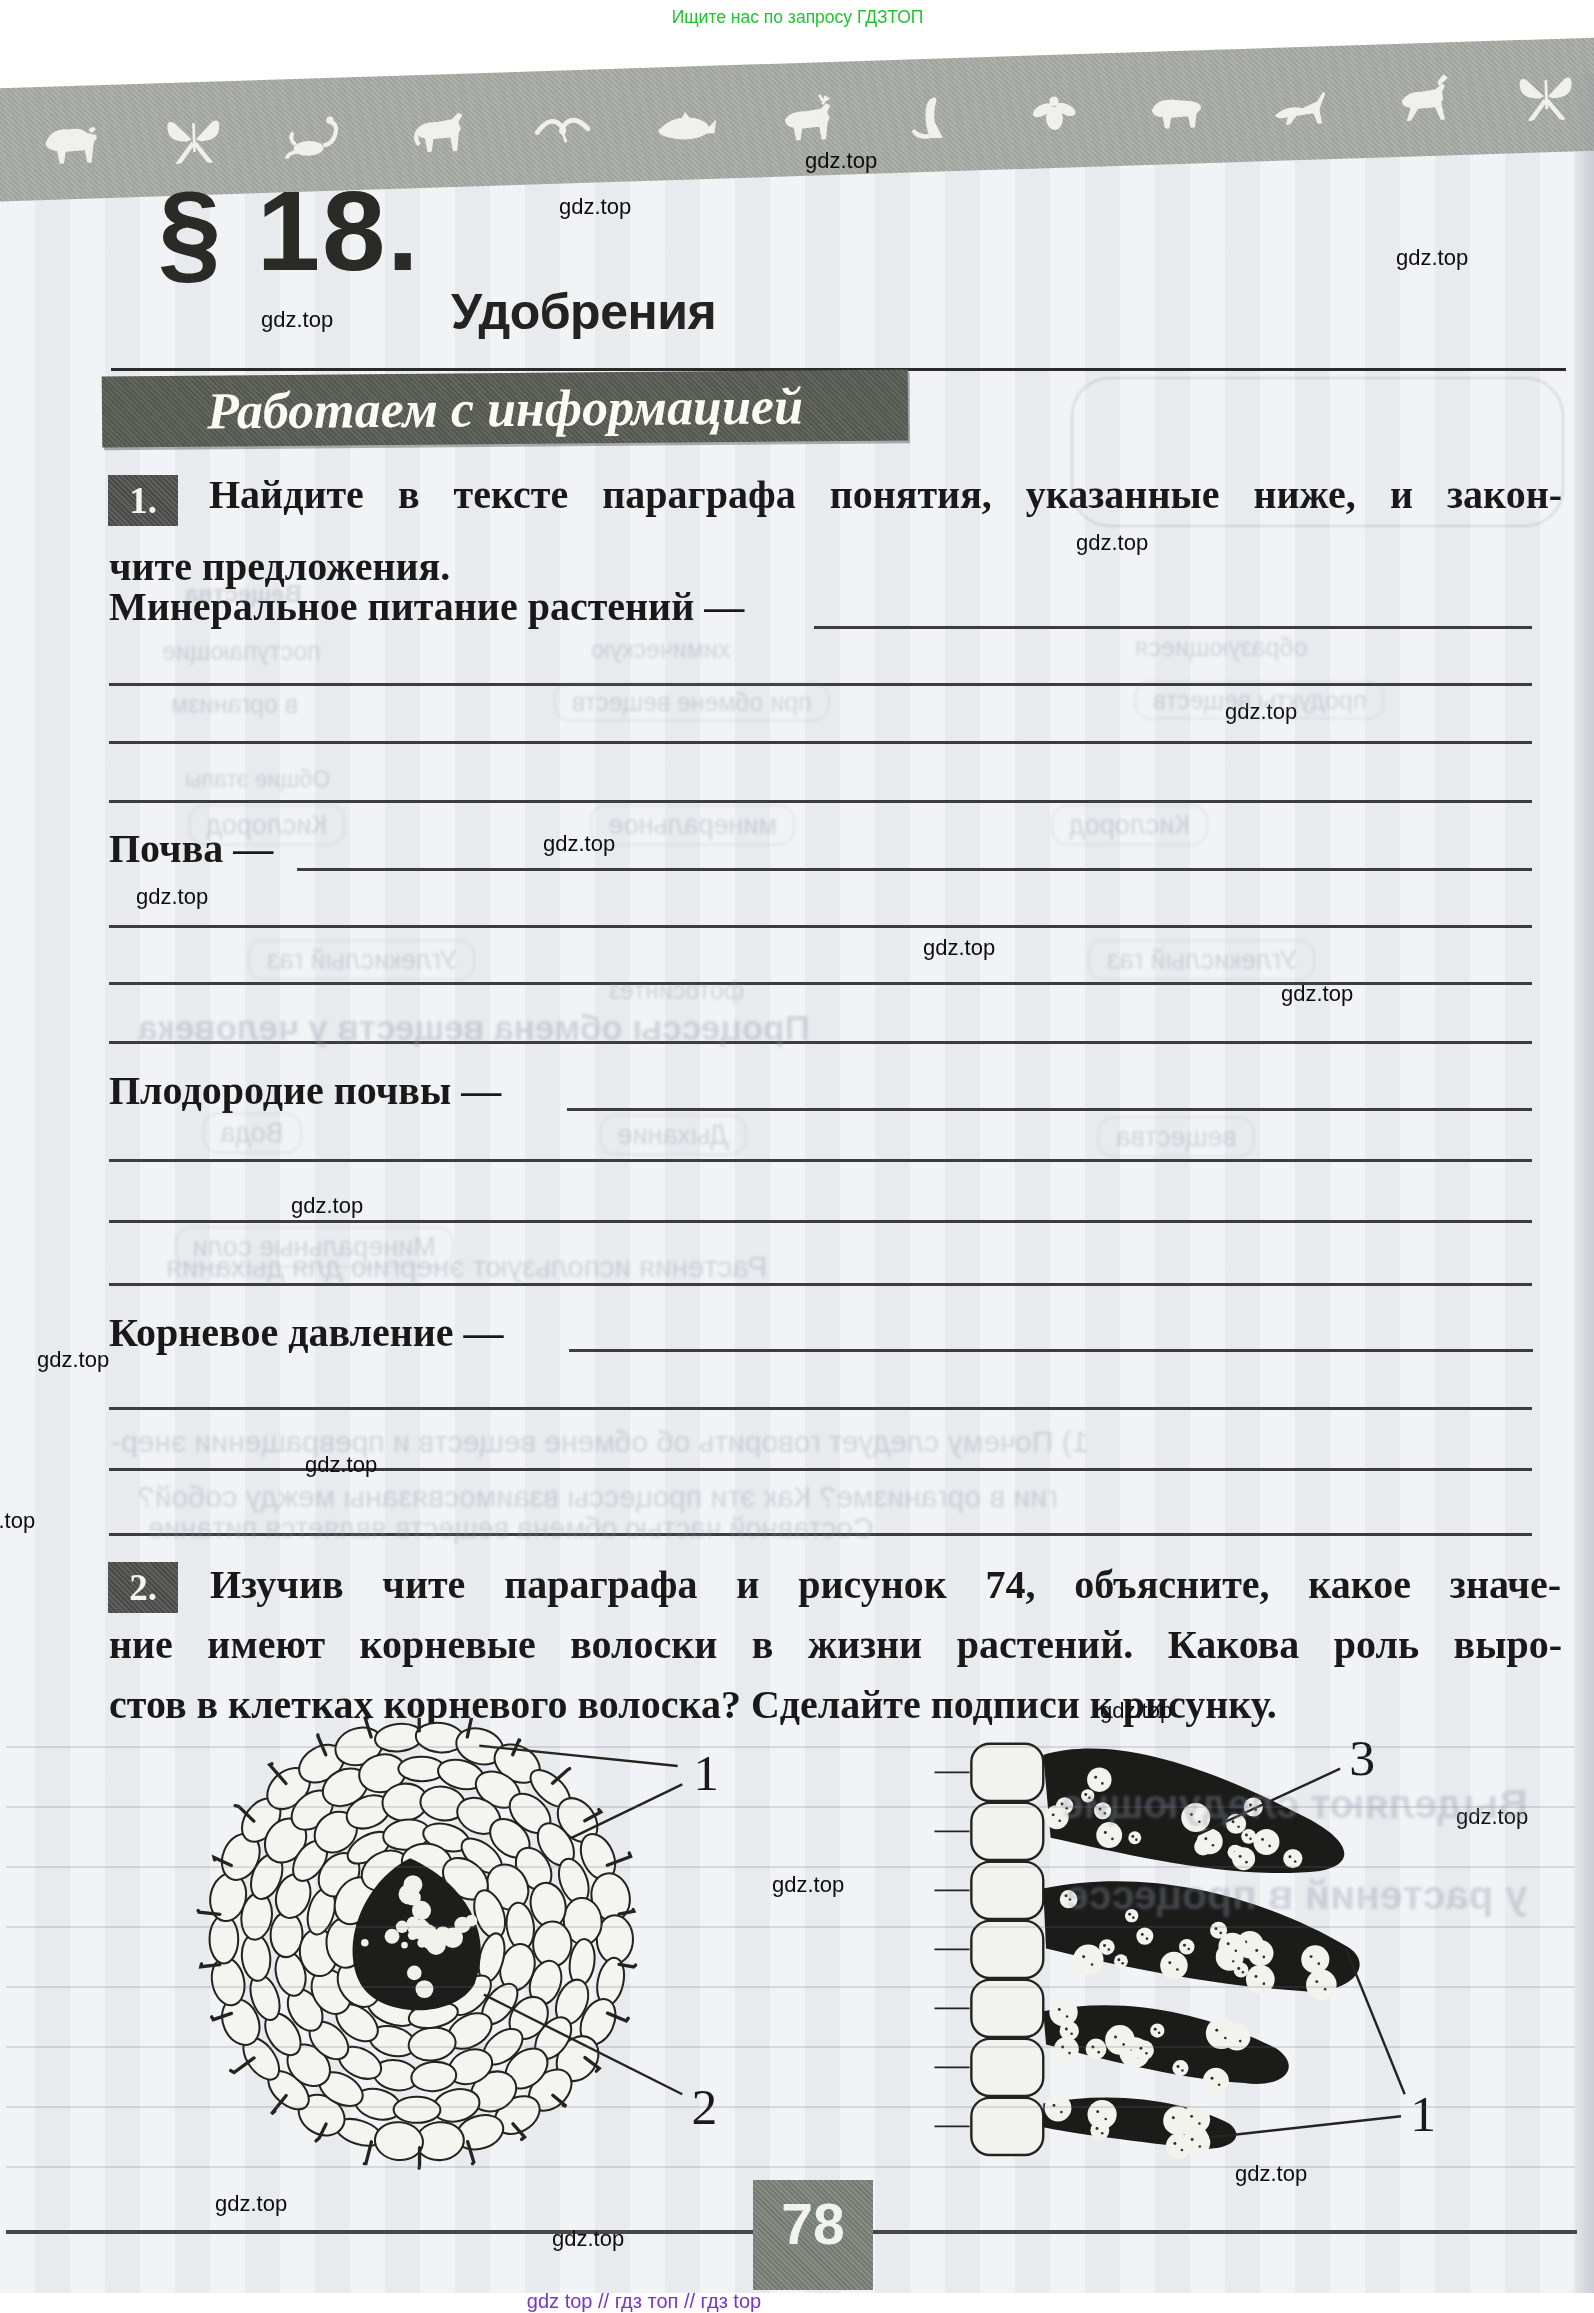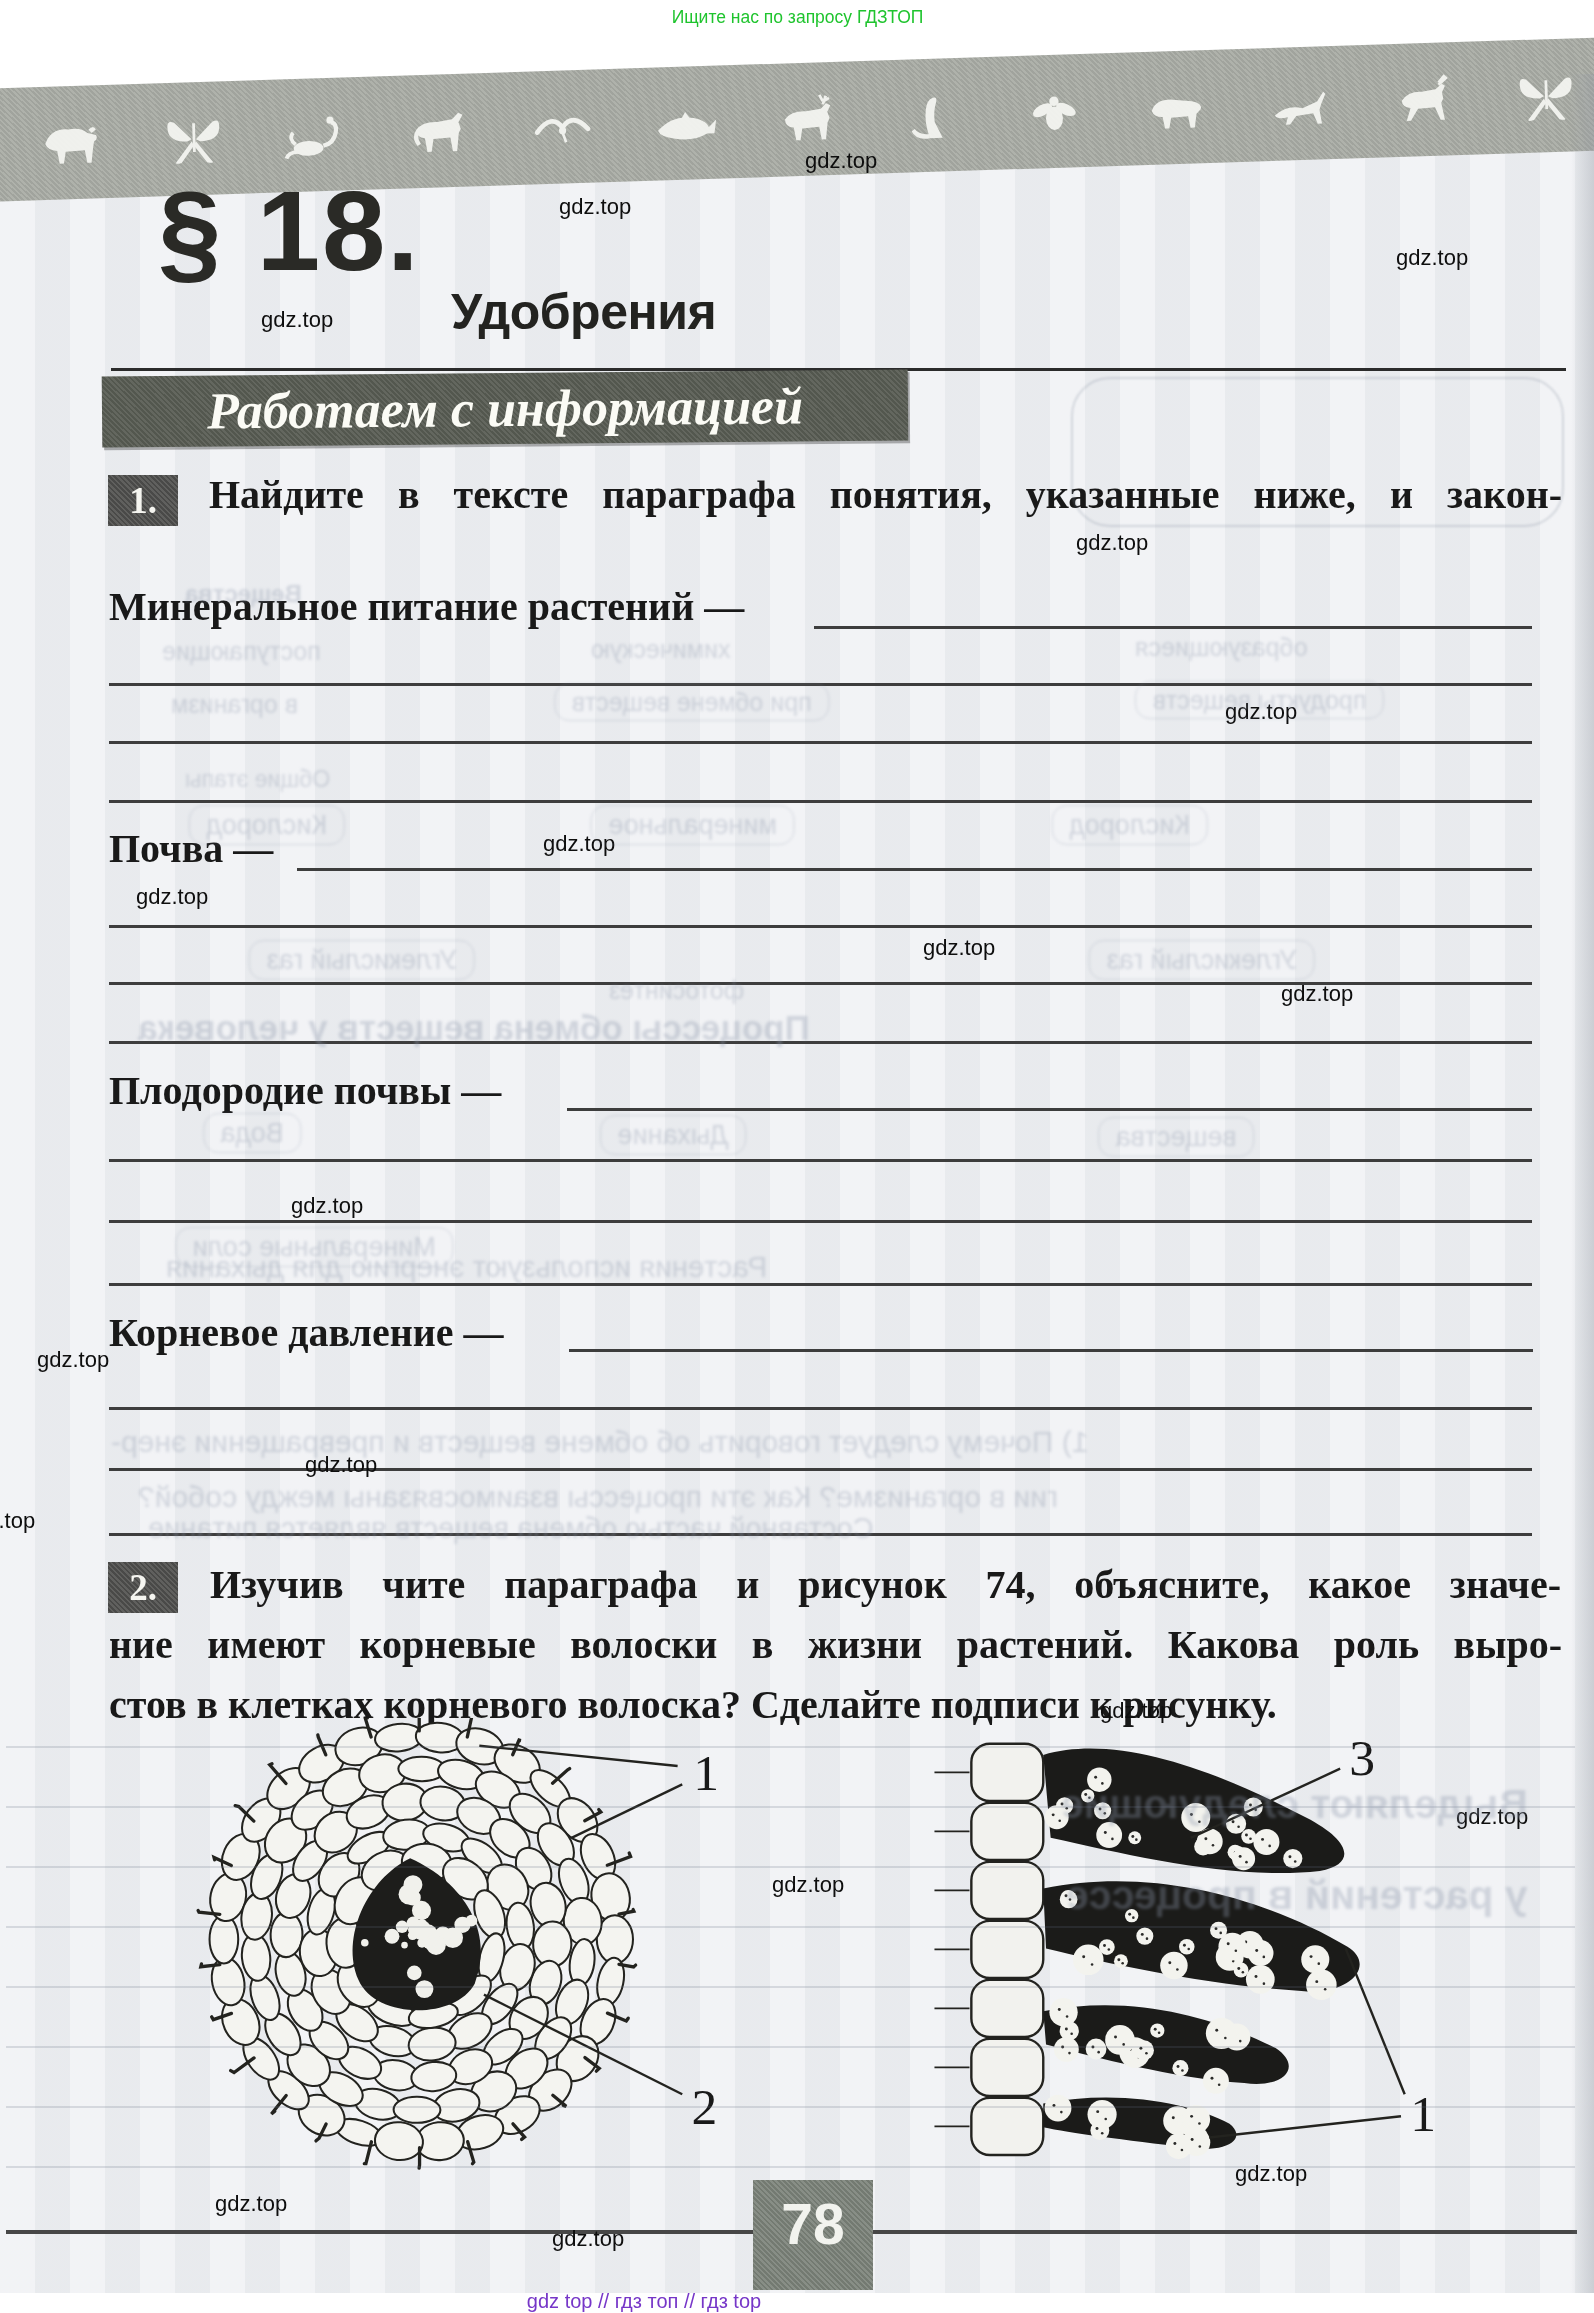--- a/index.html
+++ b/index.html
@@ -141,20 +141,21 @@
 
   <div class="banner-rule"></div>
   <div class="banner">
     <span>Работаем с информацией</span>
   </div>
 
   <div class="numbox" style="left:108px;top:475px;">
     <span>1.</span>
   </div>
   <div class="tline just" style="left:209px;top:473px;width:1353px;">Найдите в тексте параграфа понятия, указанные ниже, и закон-</div>
+  <div class="tline" style="left:109px;top:545px;">чите предложения.</div>
 
   <div class="tline" style="left:109px;top:585px;">Минеральное питание растений —</div>
   <div class="tline" style="left:109px;top:827px;">Почва —</div>
   <div class="tline" style="left:109px;top:1069px;">Плодородие почвы —</div>
   <div class="tline" style="left:109px;top:1311px;">Корневое давление —</div>
 
   <div class="numbox" style="left:108px;top:1562px;">
     <span>2.</span>
   </div>
   <div class="tline just" style="left:210px;top:1563px;width:1351px;">Изучив чите параграфа и рисунок 74, объясните, какое значе-</div>

